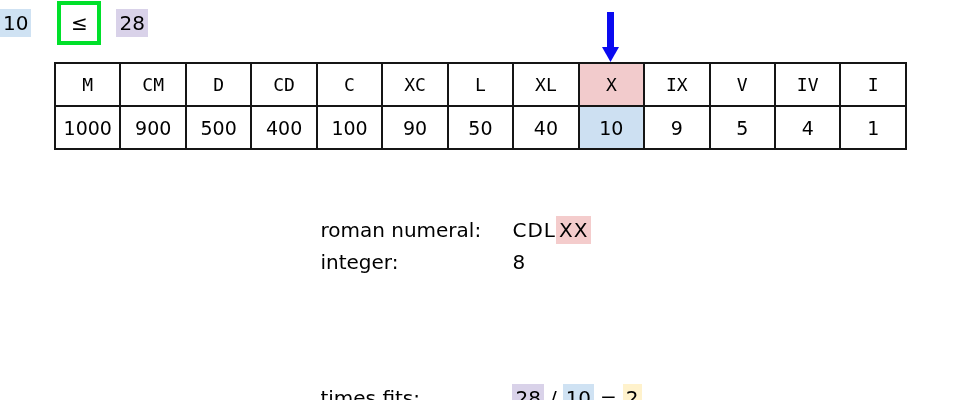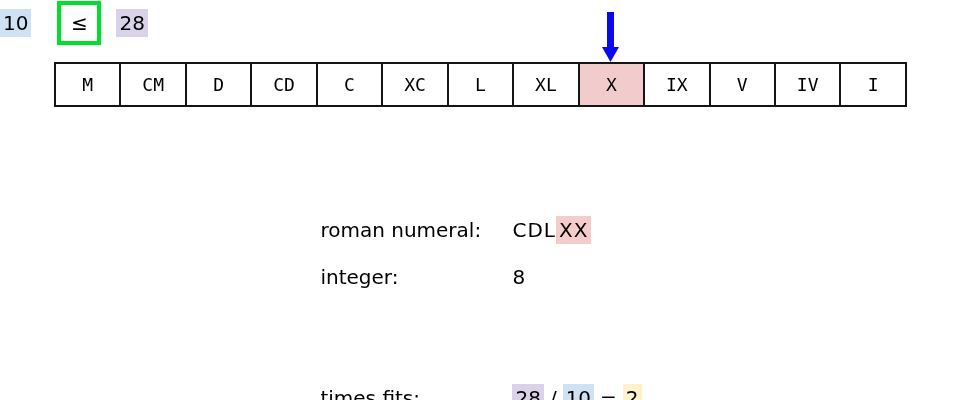--- a/index.html
+++ b/index.html
@@ -33,21 +33,21 @@
   .lab { display:inline-block; width:172px; text-align:left; }
   .valpart { margin-left:20px;margin-top:31px; }
   .roman-val { letter-spacing:1px; }
   .hl { padding:2px 3px; }
   .hl-pink   { background:#f4cccc; }
   .hl-blue   { background:#cfe2f3; }
   .hl-purple { background:#d9d2e9; }
   .hl-yellow { background:#fff2cc; }
 
   .line-roman   { left:295px; top:188px; }
-  .line-integer { left:295px; top:235px; }
+  .line-integer { left:295px; top:220px; }
   .line-times   { left:295px; top:356px; }
 
   .line-compare {
     left:400px; top:290px; height:46px;
     display:flex; align-items:center; white-space:pre; font-size:20px;
   }
   .op-box {
     width:36px; height:36px; border:4px solid #00e02a; background:#fff;
     display:flex; align-items:center; justify-content:center;
     margin:0 15px 0 26px; font-size:20px;
@@ -74,20 +74,35 @@
       <td class="sym">C</td>
       <td class="sym">XC</td>
       <td class="sym">L</td>
       <td class="sym">XL</td>
       <td class="sym hl-cell">X</td>
       <td class="sym">IX</td>
       <td class="sym">V</td>
       <td class="sym">IV</td>
       <td class="sym">I</td>
     </tr>
+    <tr>
+      <td class="val">1000</td>
+      <td class="val">900</td>
+      <td class="val">500</td>
+      <td class="val">400</td>
+      <td class="val">100</td>
+      <td class="val">90</td>
+      <td class="val">50</td>
+      <td class="val">40</td>
+      <td class="val hl-cell">10</td>
+      <td class="val">9</td>
+      <td class="val">5</td>
+      <td class="val">4</td>
+      <td class="val">1</td>
+    </tr>
     </tbody>
   </table>
 
   <div class="line line-roman">
     <span class="lab">roman numeral:</span><span class="valpart roman-val"><span>CDL</span><span class="hl hl-pink">XX</span></span>
   </div>
 
   <div class="line line-integer">
     <span class="lab">integer:</span><span class="valpart">8</span>
   </div>

